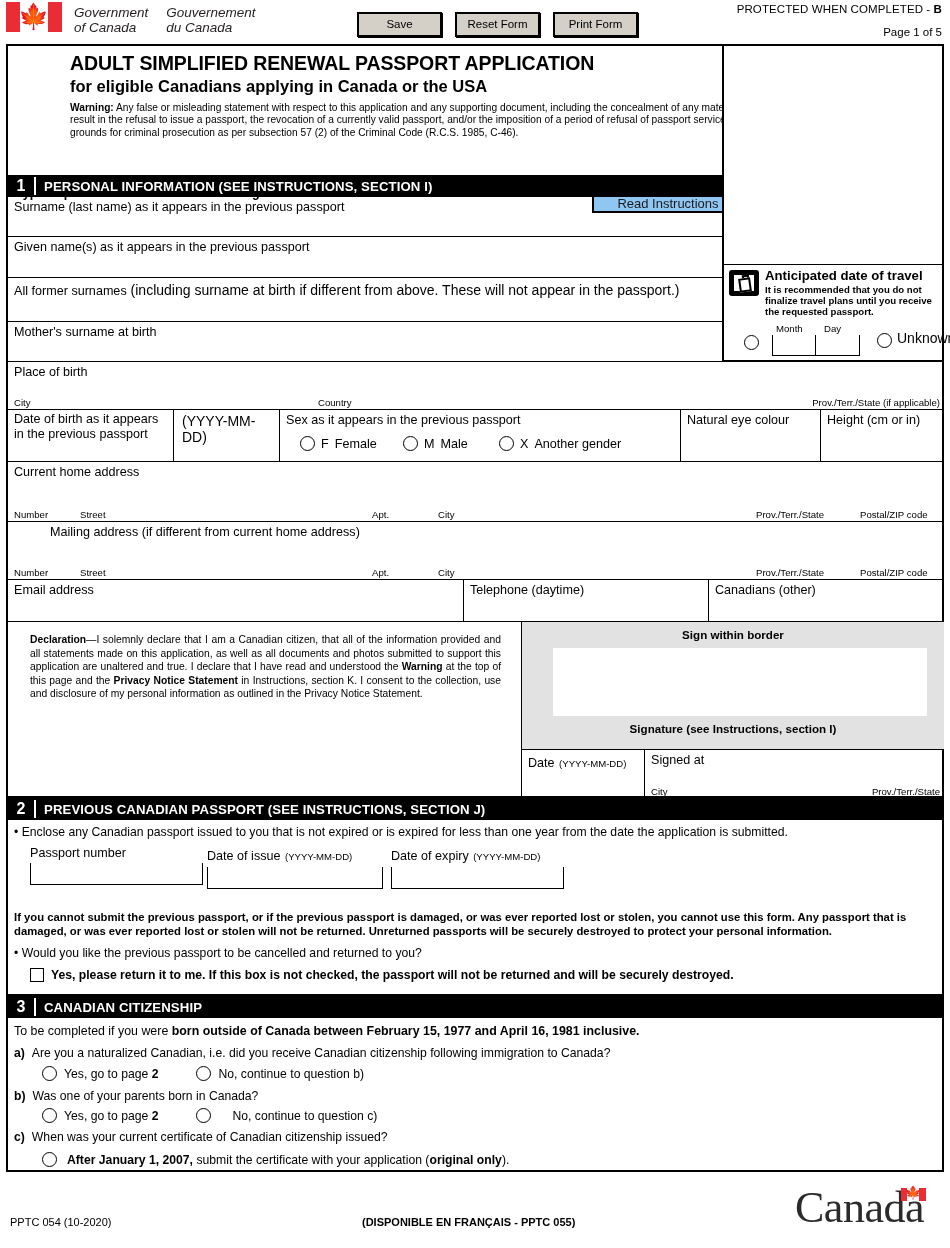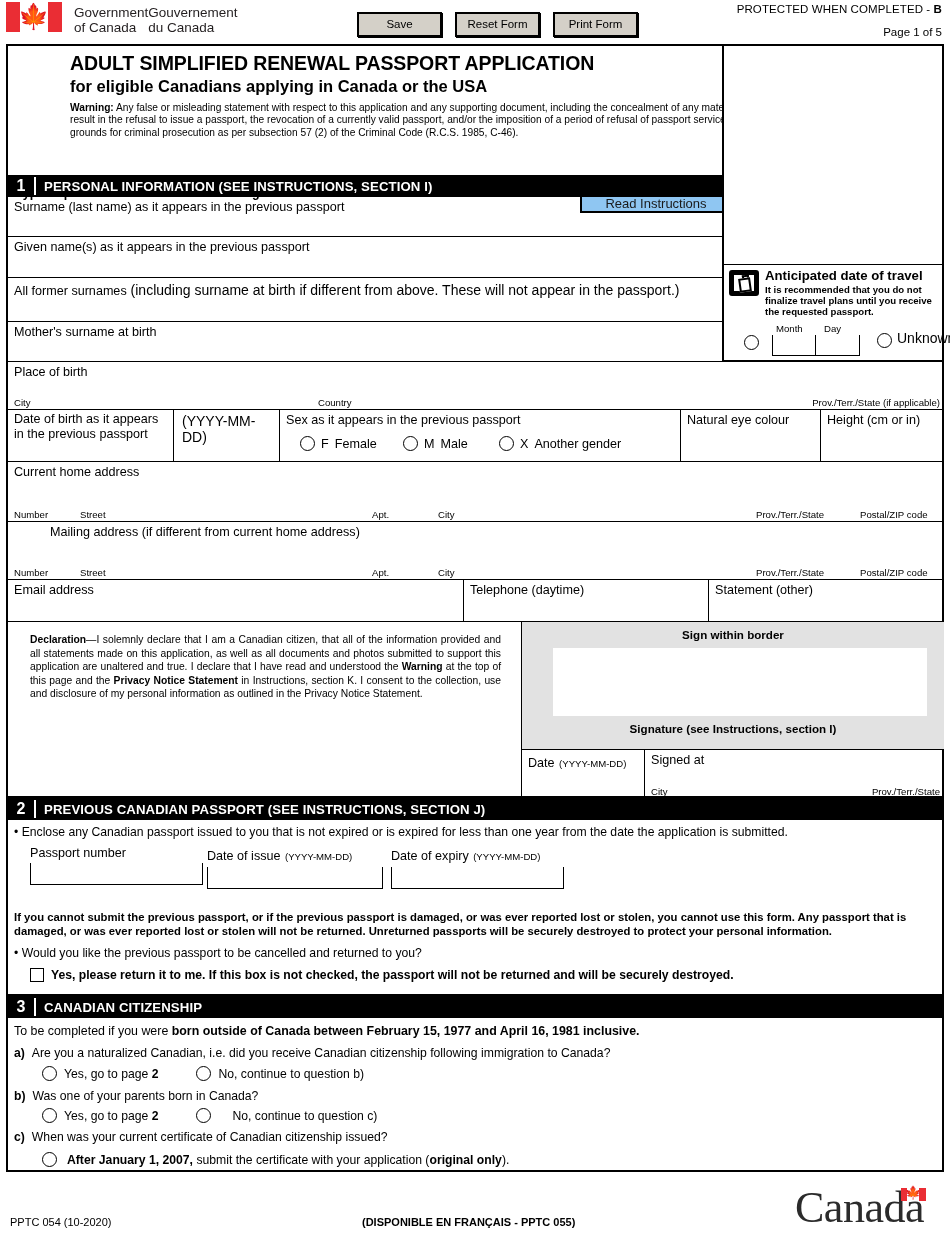--- a/index.html
+++ b/index.html
@@ -33,21 +33,21 @@
   .ca-flag .bar-l { left: 0; }
   .ca-flag .bar-r { right: 0; }
   .ca-flag .leaf {
     position: absolute; left: 0; right: 0; top: 2px;
     text-align: center; font-size: 25px; line-height: 25px; color: #EA2D34;
     font-family: "DejaVu Sans", sans-serif;
   }
   .govwords {
     margin-left: 12px;
     font-size: 13.5px; line-height: 15px; color: #231f20;
-    display: flex; padding-top: 3px;
+    display: flex; gap: 18px; padding-top: 3px; font-style: italic;
   }
   .govwords .col { white-space: nowrap; }
 
   .formbtns {
     position: absolute; left: 345px; top: 12px;
     display: flex; gap: 13px; padding-left: 12px;
   }
   .fbtn {
     background: #d4d0c8;
     border: 2px solid #000;
@@ -98,21 +98,21 @@
     font-size: 10.2px; line-height: 12.4px;
     text-align: left;
   }
   .warning b { font-weight: bold; }
 
   .typeline {
     position: absolute; left: 8px; top: 140px;
     font-size: 12.5px; font-weight: bold;
   }
   .readbtn {
-    position: absolute; left: 572px; top: 147px;
+    position: absolute; left: 584px; top: 147px;
     width: 152px; height: 20px;
     background: #8fc6f2;
     border: 2px solid #000;
     font-size: 13px;
     text-align: center; line-height: 17px;
     color: #1a1a1a;
   }
 
   
   .photobox {
@@ -381,21 +381,21 @@
   </div>
 
   <div class="abs" style="left:0; top:534px; width:936px; height:42px; border-bottom:1px solid #000;">
     <div style="position:absolute; left:0; top:0; width:455px; height:42px;">
       <div class="lbl" style="padding:3px 0 0 6px;">Email address</div>
     </div>
     <div style="position:absolute; left:455px; top:0; width:245px; height:42px; border-left:1px solid #000;">
       <div class="lbl" style="padding:3px 0 0 6px;">Telephone (daytime)</div>
     </div>
     <div style="position:absolute; left:700px; top:0; width:236px; height:42px; border-left:1px solid #000;">
-      <div class="lbl" style="padding:3px 0 0 6px;">Statement (other)</div>
+      <div class="lbl" style="padding:3px 0 0 6px;">Canadians (other)</div>
     </div>
   </div>
 
   <div class="abs" style="left:0; top:576px; width:936px; height:176px; border-bottom:2px solid #000;">
     <div style="position:absolute; left:0; top:0; width:513px; height:176px;">
       <div class="decl" style="padding:11px 20px 0 22px;"><b>Declaration</b><span>—I solemnly declare that I am a Canadian citizen, that all of the information provided and all statements made on this application, as well as all documents and photos submitted to support this application are unaltered and true. I declare that I have read and understood the </span><b>Warning</b><span> at the top of this page and the </span><b>Privacy Notice Statement</b><span> in Instructions, section K. I consent to the collection, use and disclosure of my personal information as outlined in the Privacy Notice Statement.</span></div>
     </div>
 
     <div class="sigpanel" style="position:absolute; left:513px; top:0; width:423px; height:127px; border-left:1px solid #000;">
       <div style="text-align:center; font-size:11.6px; font-weight:bold; padding-top:6px;">Sign within border</div>

